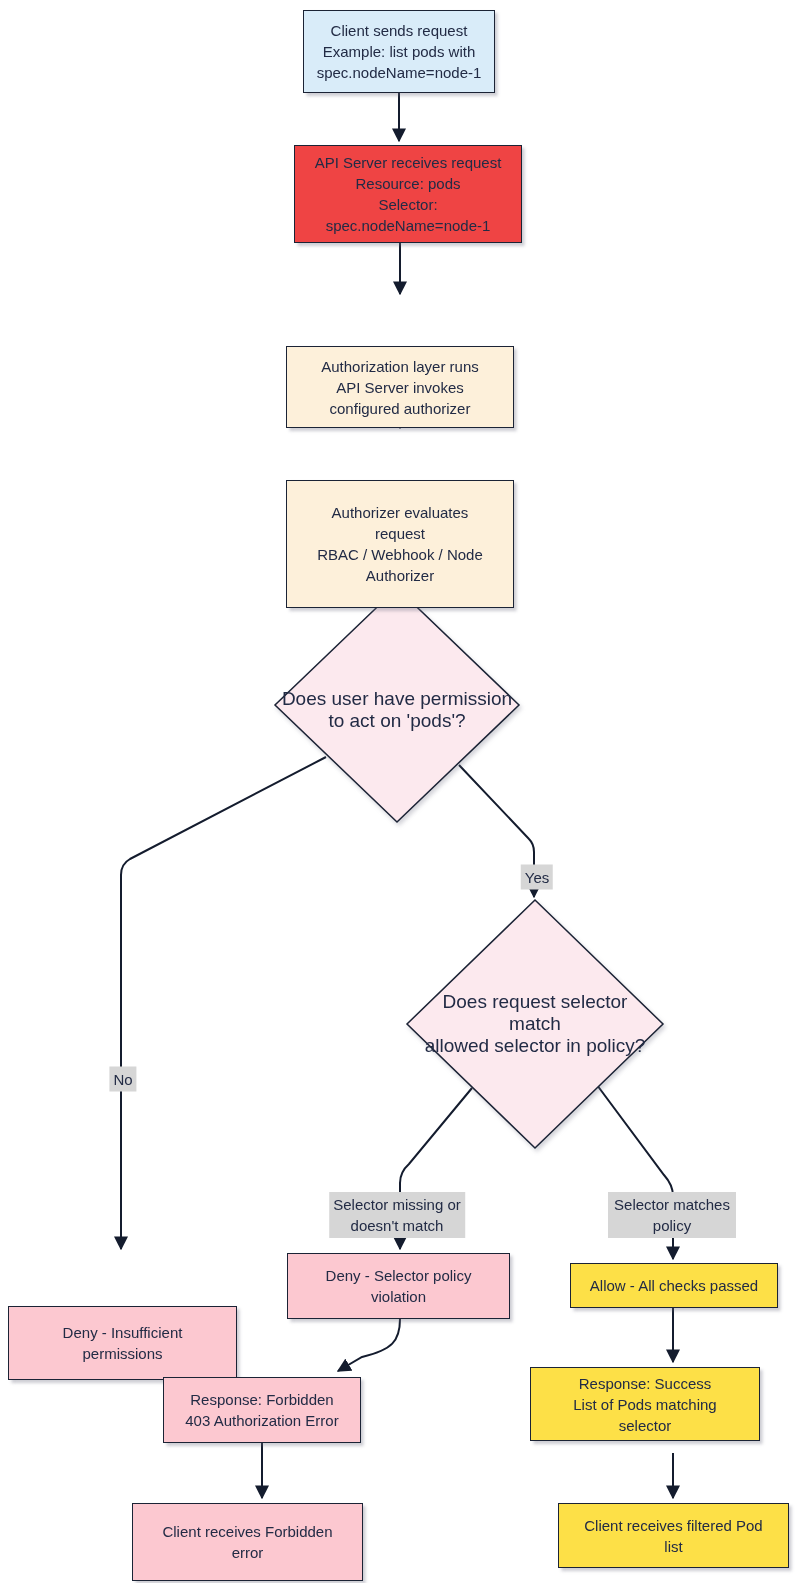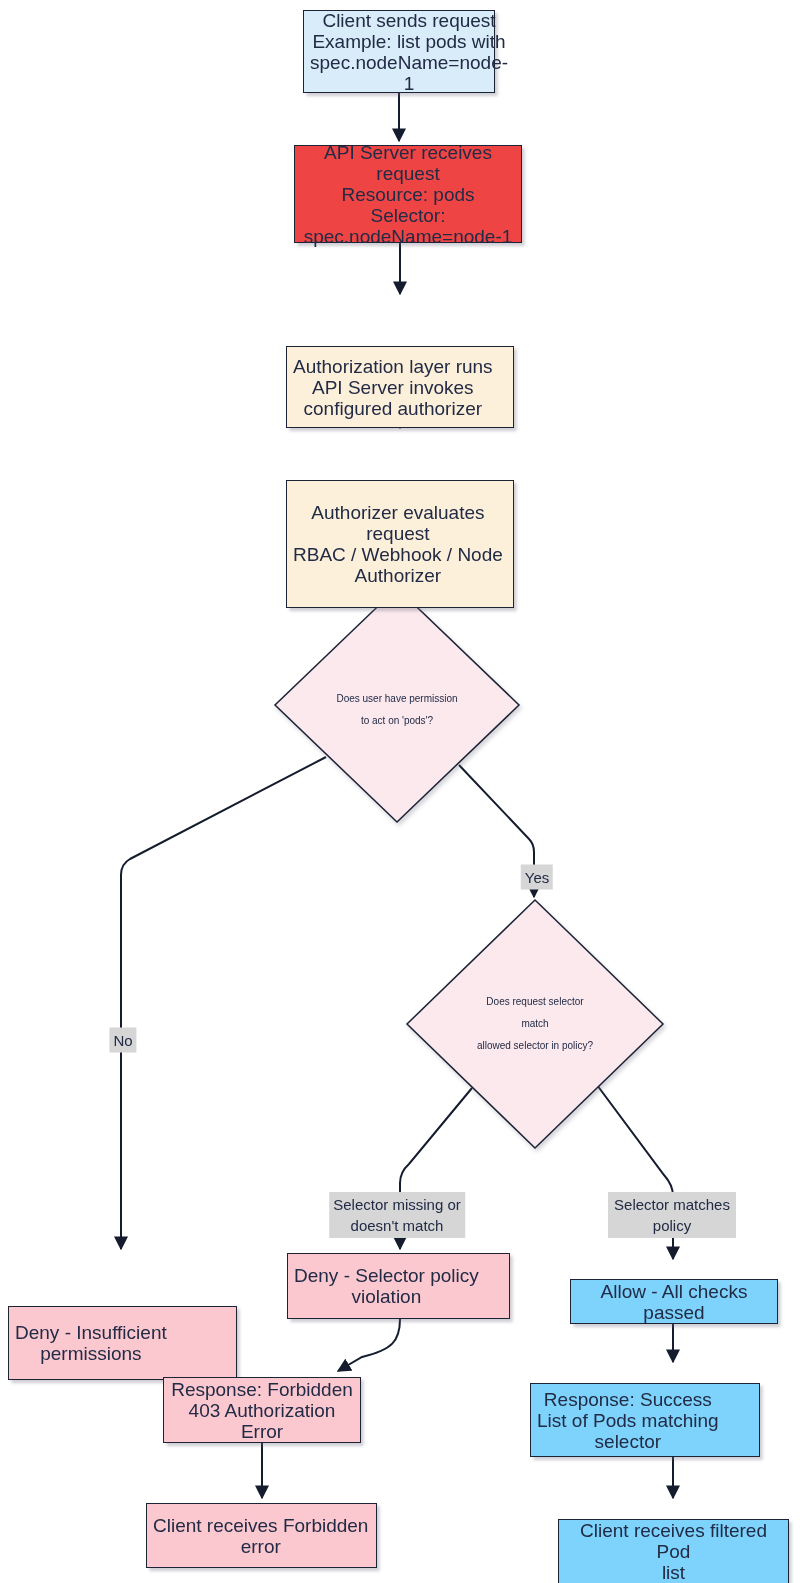--- a/index.html
+++ b/index.html
@@ -5,32 +5,32 @@
   html,body{margin:0;padding:0;background:#ffffff;}
   .canvas{
     position:relative;width:800px;height:1583px;background:#ffffff;overflow:hidden;
     font-family:"Liberation Sans",sans-serif;color:#222b45;
   }
   svg.layer{position:absolute;left:0;top:0;z-index:1;}
   .edge{stroke:#141c2e;stroke-width:2;fill:none;}
   .diamond{fill:#fce9ee;stroke:#1b2335;stroke-width:1.5px;filter:drop-shadow(2px 3px 2px rgba(110,110,130,.30));}
   .node{
     position:absolute;z-index:2;box-sizing:border-box;
-    display:flex;align-items:center;justify-content:flex-start;text-align:center;
+    display:flex;align-items:center;justify-content:center;text-align:center;
     border:1.5px solid #1b2335;box-shadow:2.5px 3px 3px rgba(110,110,130,.35);
-    font-size:19px;line-height:21px;white-space:pre-line;padding:2px 6px;
+    font-size:15px;line-height:21px;white-space:pre-line;padding:2px 6px;
   }
   .fill-client{background:#d9ecf9;}
   .fill-server{background:#ef4444;margin-left:8px;}
   .fill-process{background:#fdf0da;margin-top:48px;}
   .fill-deny{background:#fcc8d0;}
-  .fill-allow{background:#7dd3fc;margin-top:16px;}
+  .fill-allow{background:#fde047;}
   .diamond-label{
     position:absolute;z-index:2;display:flex;align-items:center;justify-content:center;
-    text-align:center;font-size:10px;line-height:22px;white-space:pre-line;
+    text-align:center;font-size:19px;line-height:22px;white-space:pre-line;
   }
   .edge-label{
     position:absolute;z-index:3;transform:translate(-50%,-50%);
     background:#d6d6d6;color:#222b45;padding:2px 4px;
     font-size:15px;line-height:21px;text-align:center;white-space:pre-line;margin-top:8px;
   }
 </style>
 </head>
 <body>
 
@@ -116,31 +116,31 @@
     <span>Response: Forbidden
 403 Authorization Error</span>
   </div>
 
   <div class="node fill-allow" style="left:530px;top:1367px;width:230px;height:74px">
     <span>Response: Success
 List of Pods matching
 selector</span>
   </div>
 
-  <div class="node fill-deny" style="left:146px;top:1503px;width:231px;height:65px">
+  <div class="node fill-deny" style="left:132px;top:1503px;width:231px;height:78px">
     <span>Client receives Forbidden
 error</span>
   </div>
 
   <div class="node fill-allow" style="left:558px;top:1503px;width:231px;height:65px">
     <span>Client receives filtered Pod
 list</span>
   </div>
 
-  <div class="edge-label" style="left:123px;top:1032px">No</div>
+  <div class="edge-label" style="left:123px;top:1071px">No</div>
 
   <div class="edge-label" style="left:537px;top:869px">Yes</div>
 
   <div class="edge-label" style="left:397px;top:1207px">Selector missing or
 doesn't match</div>
 
   <div class="edge-label" style="left:672px;top:1207px">Selector matches policy</div>
 
 </div>
 

